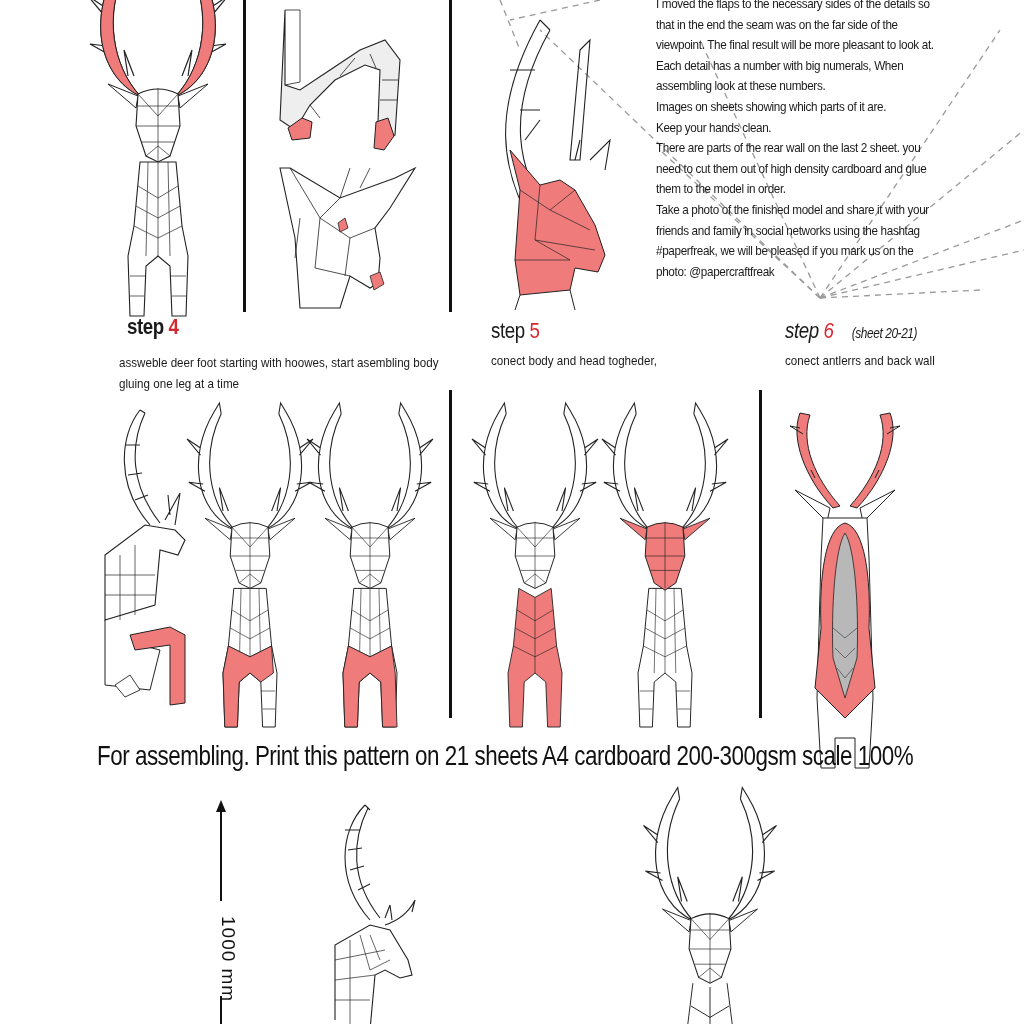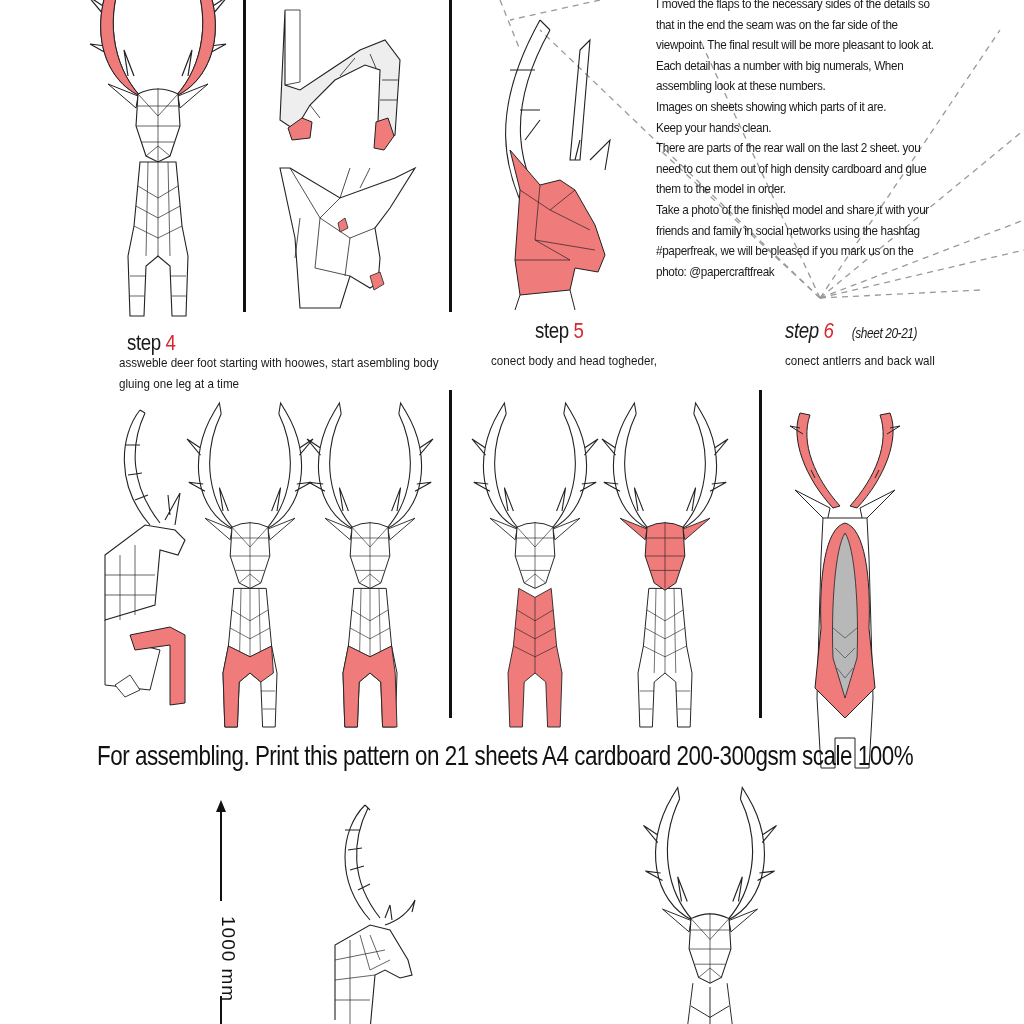--- a/index.html
+++ b/index.html
@@ -107,32 +107,32 @@
   <div>Keep your hands clean.</div>
   <div>There are parts of the rear wall on the last 2 sheet. you</div>
   <div>need to cut them out of high density cardboard and glue</div>
   <div>them to the model in order.</div>
   <div>Take a photo of the finished model and share it with your</div>
   <div>friends and family in social networks using the hashtag</div>
   <div>#paperfreak, we will be pleased if you mark us on the</div>
   <div>photo: @papercraftfreak</div>
 </div>
 
-<div class="abs" style="left:127px; top:330px;">
+<div class="abs" style="left:127px; top:314px;font-weight:bold;">
   <div class="step-head">
     <span>step</span>
     <span class="step-num">4</span>
   </div>
 </div>
 <div class="abs step-desc" style="left:119px; top:352px;">
   <div>assweble deer foot starting with hoowes, start asembling body</div>
   <div>gluing one leg at a time</div>
 </div>
 
-<div class="abs" style="left:491px; top:318px;margin-left:44px;">
+<div class="abs" style="left:491px; top:318px;">
   <div class="step-head">
     <span>step</span>
     <span class="step-num">5</span>
   </div>
 </div>
 <div class="abs step-desc" style="left:491px; top:350px;">
   <div>conect body and head togheder,</div>
 </div>
 
 <div class="abs" style="left:785px; top:318px;font-style:italic;">

